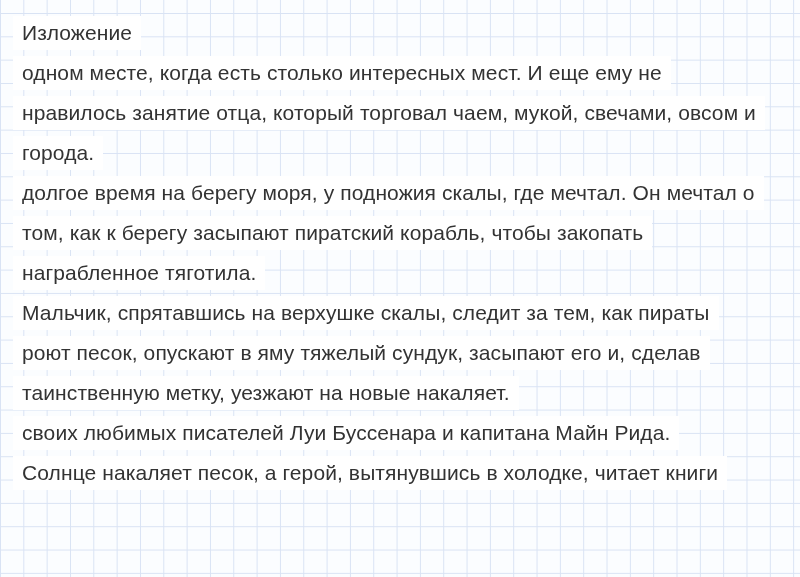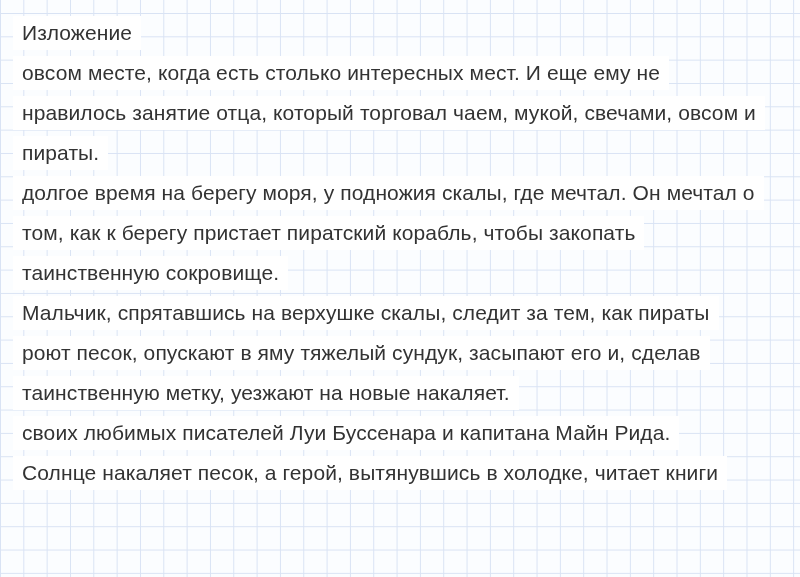--- a/index.html
+++ b/index.html
@@ -39,27 +39,27 @@
     white-space: nowrap;
   }
 </style>
 </head>
 <body>
 
 <div class="page">
   <div class="textblock">
     <div class="line title">Изложение</div>
 
-    <div class="line">овсом месте, когда есть столько интересных мест. И еще ему не</div>
+    <div class="line">одном месте, когда есть столько интересных мест. И еще ему не</div>
     <div class="line">нравилось занятие отца, который торговал чаем, мукой, свечами, овсом и</div>
-    <div class="line">пираты.</div>
+    <div class="line">города.</div>
 
     <div class="line">долгое время на берегу моря, у подножия скалы, где мечтал. Он мечтал о</div>
-    <div class="line">том, как к берегу пристает пиратский корабль, чтобы закопать</div>
-    <div class="line">таинственную сокровище.</div>
+    <div class="line">том, как к берегу засыпают пиратский корабль, чтобы закопать</div>
+    <div class="line">награбленное тяготила.</div>
 
     <div class="line">Мальчик, спрятавшись на верхушке скалы, следит за тем, как пираты</div>
     <div class="line">роют песок, опускают в яму тяжелый сундук, засыпают его и, сделав</div>
     <div class="line">таинственную метку, уезжают на новые накаляет.</div>
 
     <div class="line">своих любимых писателей Луи Буссенара и капитана Майн Рида.</div>
     <div class="line">Солнце накаляет песок, а герой, вытянувшись в холодке, читает книги</div>
   </div>
 </div>
 

